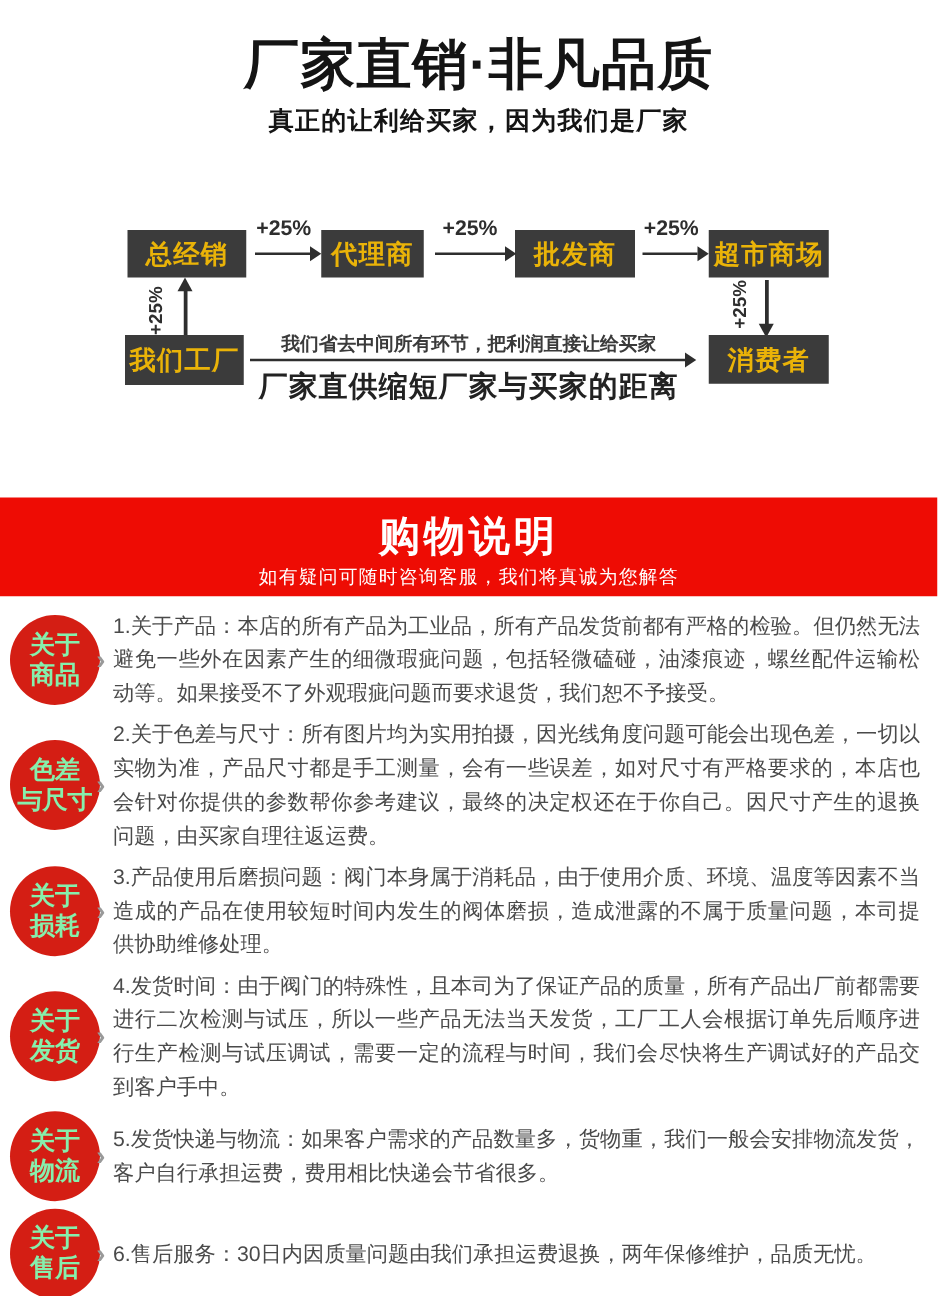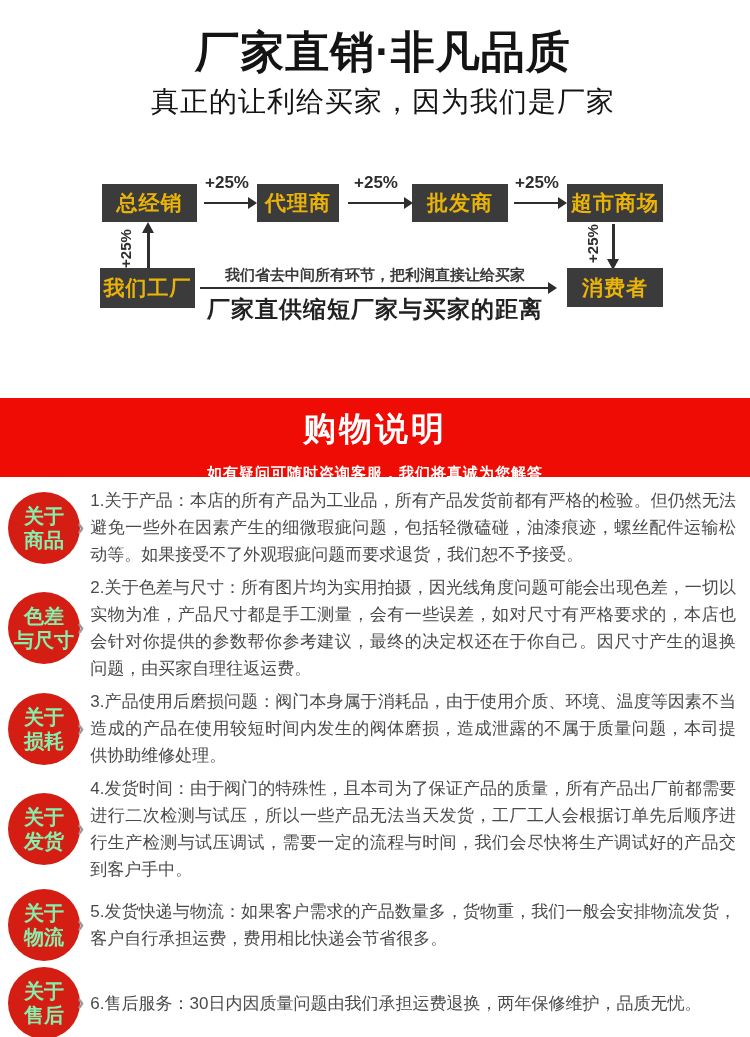--- a/index.html
+++ b/index.html
@@ -2,21 +2,21 @@
 <html><head>
 <meta charset="utf-8">
 <style>
   * { margin:0; padding:0; box-sizing:border-box; }
   body { background:#fff; font-family:"Liberation Sans","DejaVu Sans",sans-serif; }
   .page { position:relative; width:750px; height:1037px; margin:0 auto; background:#ffffff; overflow:hidden; }
 
   
   .header { position:absolute; top:24px; left:0; width:750px; text-align:center; color:#141414;padding-left:16px; }
   .header h1 { font-size:44px; font-weight:bold; letter-spacing:1px; line-height:1.25; }
-  .header p  { font-size:28px; font-weight:normal; margin-top:4px; letter-spacing:1px; }
+  .header p  { font-size:20px; font-weight:bold; margin-top:4px; letter-spacing:1px; }
 
   
   .diagram { position:absolute; top:170px; left:0; width:750px; height:178px; }
   .dbox { position:absolute; background:#3b3b3b; color:#eab308; font-weight:bold; font-size:21px;
           display:flex; align-items:center; justify-content:center; letter-spacing:1px; }
   .b1 { left:102px; top:14px; width:95px; height:38px; }
   .b2 { left:257px; top:14px; width:82px; height:38px; }
   .b3 { left:412px; top:14px; width:96px; height:38px; }
   .b4 { left:567px; top:14px; width:96px; height:38px; }
   .bf { left:100px; top:98px; width:95px; height:40px; }
@@ -49,21 +49,21 @@
 
   .cap-top { position:absolute; left:190px; top:96px; width:370px; text-align:center;
              font-size:15px; font-weight:600; color:#3a3a3a; }
   .cap-bottom { position:absolute; left:158px; top:124px; width:434px; text-align:center;
                 font-size:23px; font-weight:bold; color:#222; letter-spacing:1px; }
 
   
   .banner { position:absolute; top:398px; left:0; width:750px; height:79px;
             color:#fff; text-align:center; }
   .banner h2 { font-size:33px; font-weight:bold; letter-spacing:3px; padding-top:9px; }
-  .banner p  { font-size:15px; font-weight:bold; margin-top:12px; letter-spacing:1px; }
+  .banner p  { font-size:15px; font-weight:normal; margin-top:0; letter-spacing:1px; }
 
   
   .notes { position:absolute; top:487px; left:0; width:750px; }
   .note-row { display:flex; align-items:center; margin-bottom:6px; padding-left:8px; }
   .badge { flex:0 0 72px; width:72px; height:72px; border-radius:50%;
            color:#86efac; font-weight:bold; font-size:20px; line-height:24px;
            display:flex; flex-direction:column; align-items:center; justify-content:center;
            text-align:center; }
   .chev { color:#999; font-size:22px; font-weight:bold; margin:0 6px 0 -3px; line-height:1; }
   .note-text { flex:1; font-size:17px; line-height:27px; color:#4a4a4a; text-align:justify; padding-right:14px; }

